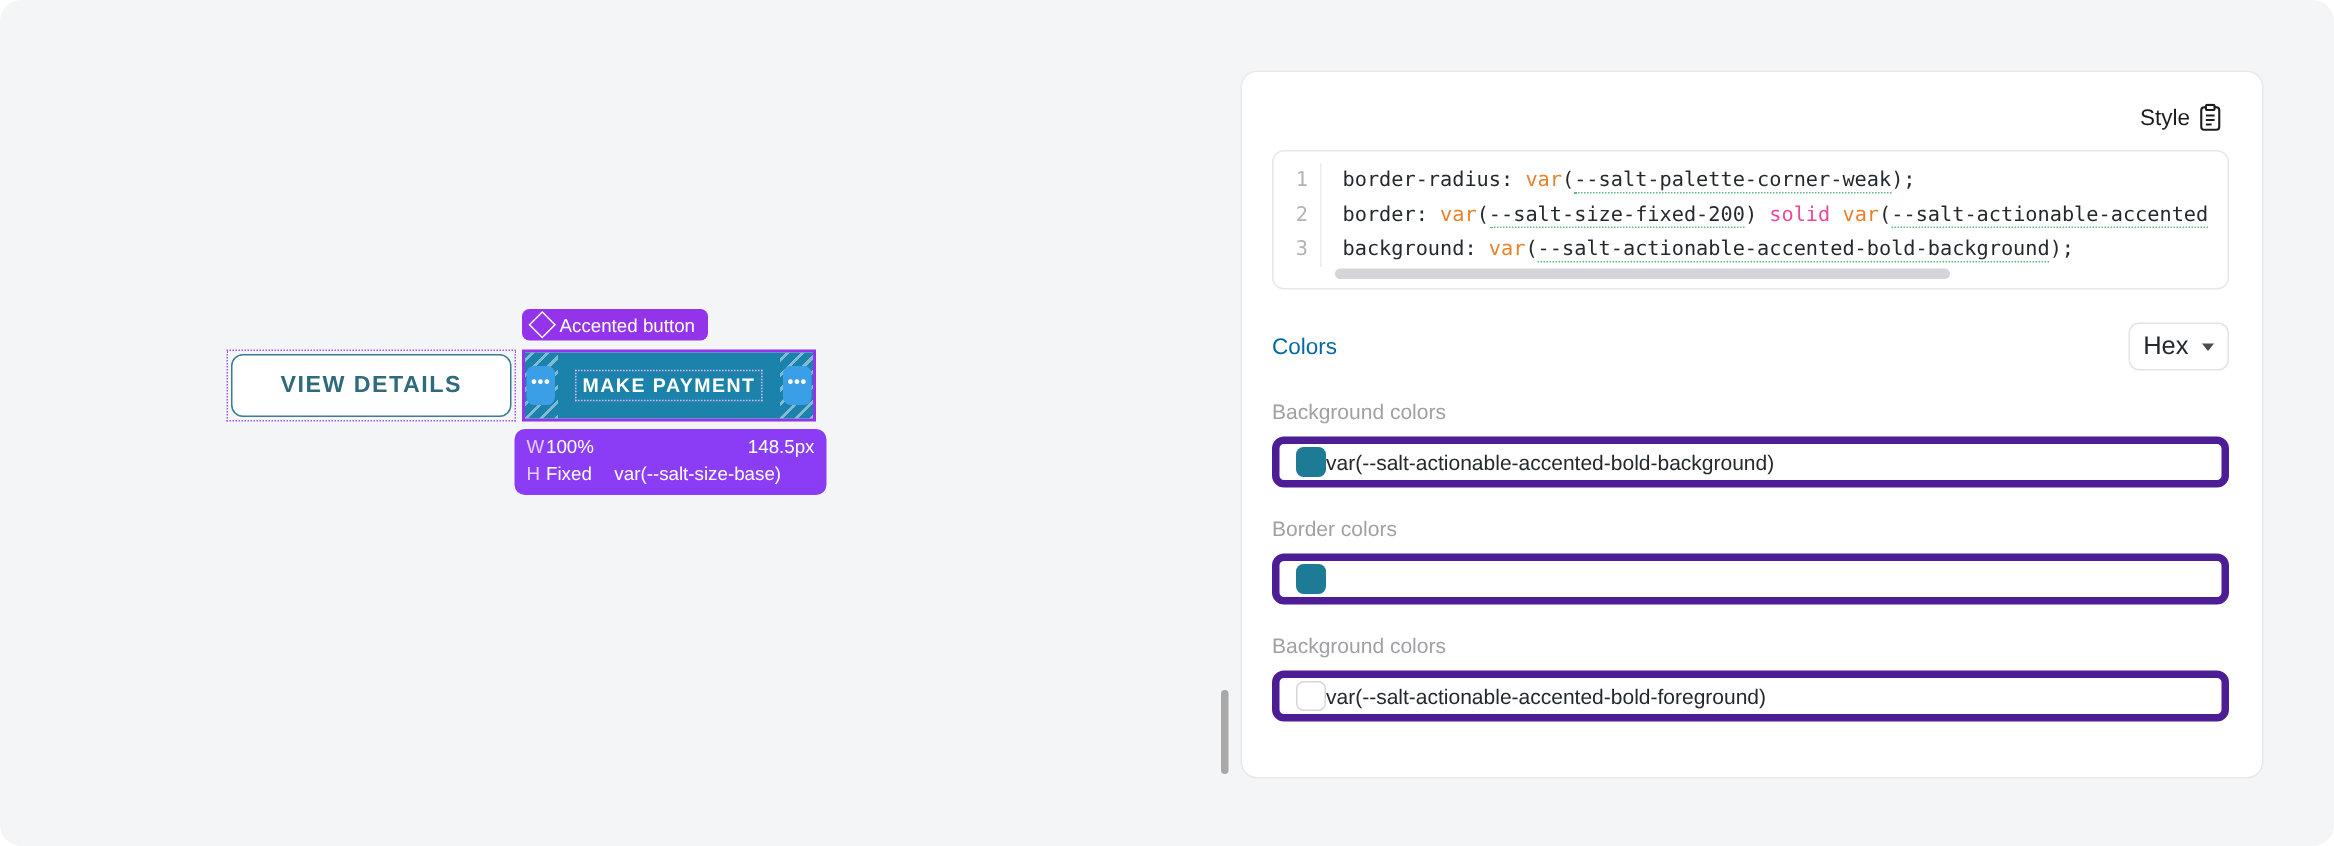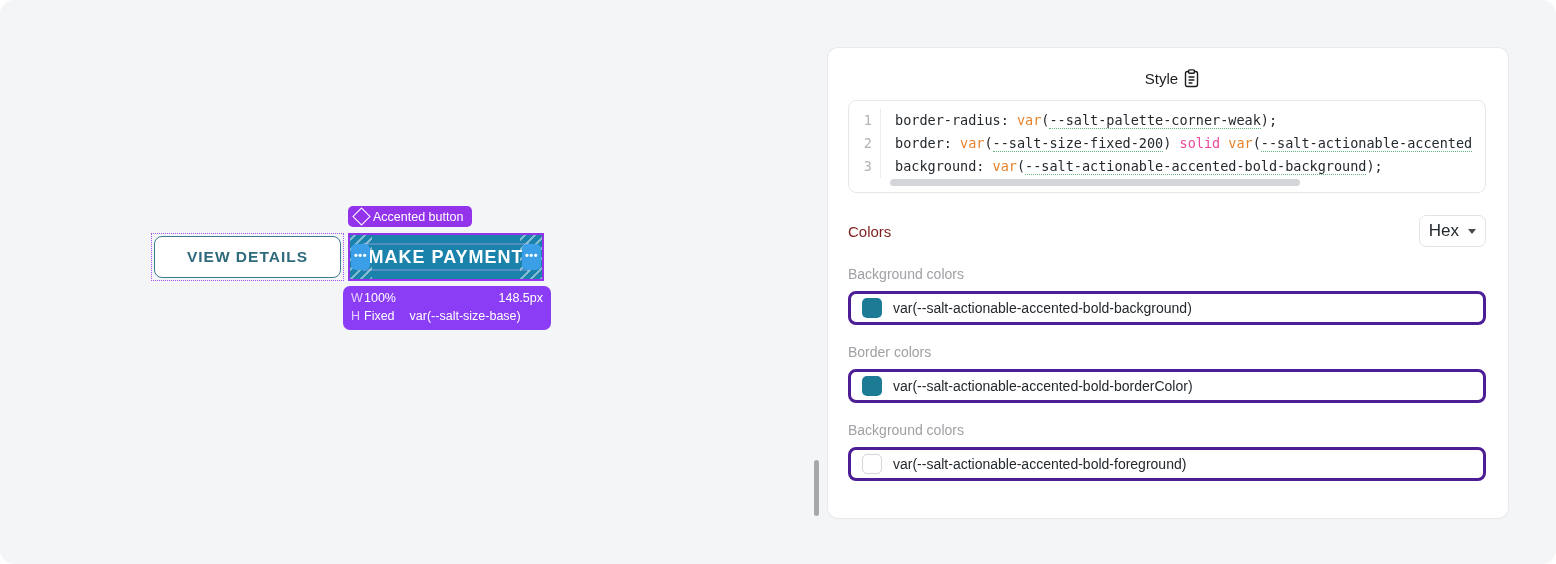--- a/index.html
+++ b/index.html
@@ -90,21 +90,21 @@
   }
   .pad-hatch.left { left: 0; }
   .pad-hatch.right { right: 0; }
 
   .mp-label {
     position: absolute;
     left: 50%;
     top: 50%;
     transform: translate(-50%, -50%);
     color: #ffffff;
-    font-size: 18px;
+    font-size: 13px;
     font-weight: bold;
     letter-spacing: 1.0px;
     border: 1px dotted #e9b6ff;
     padding: 2px 4px;
     white-space: nowrap;
     font-family: "Liberation Sans", sans-serif;
   }
 
   .handle {
     position: absolute;
@@ -203,21 +203,21 @@
     border-radius: 3px;
   }
 
   .panel-inner {
     padding: 18px 22px 0 20px;
   }
 
   .panel-header {
     display: flex;
     align-items: center;
-    justify-content: center;
+    justify-content: flex-end;
     height: 24px;
     margin-bottom: 10px;
     margin-left: 15px;
   }
   .panel-title {
     font-size: 15px;
     color: #1c1c1c;
   }
   .clipboard-btn {
     width: 26px; height: 26px;
@@ -293,21 +293,21 @@
 
   
   .colors-head {
     display: flex;
     align-items: center;
     justify-content: space-between;
     margin-top: 22px;
   }
   .colors-title {
     font-size: 15px;
-    color: #7f1d1d;
+    color: #0369a1;
   }
   .hex-select {
     border: 1px solid #e2e3e6;
     border-radius: 7px;
     height: 32px;
     min-width: 66px;
     display: flex;
     align-items: center;
     justify-content: center;
     gap: 9px;
@@ -325,26 +325,25 @@
     border-top: 5px solid #4b4b4b;
   }
 
   .group-label {
     font-size: 14px;
     color: #a0a1a5;
     margin-top: 19px;
     margin-bottom: 9px;
   }
   .color-field {
-    border: 3px solid #4c1d95;
+    border: 5px solid #4c1d95;
     border-radius: 8px;
     height: 34px;
     display: flex;
     align-items: center;
-    gap: 11px;
     padding: 0 11px;
     box-sizing: border-box;
     background: #ffffff;
   }
   .swatch {
     width: 20px; height: 20px;
     border-radius: 5px;
     flex: none;
     box-sizing: border-box;
   }
@@ -456,21 +455,20 @@
         <div class="color-field">
           <span class="swatch" style="background: rgb(30, 123, 150);"></span>
           <span class="color-value">var(--salt-actionable-accented-bold-background)</span>
         </div>
       </div>
 
       <div>
         <div class="group-label">Border colors</div>
         <div class="color-field">
           <span class="swatch" style="background: rgb(30, 123, 150);"></span>
-          <span class="color-value">var(--salt-actionable-accented-bold-borderColor)</span>
         </div>
       </div>
 
       <div>
         <div class="group-label">Background colors</div>
         <div class="color-field">
           <span class="swatch empty"></span>
           <span class="color-value">var(--salt-actionable-accented-bold-foreground)</span>
         </div>
       </div>

